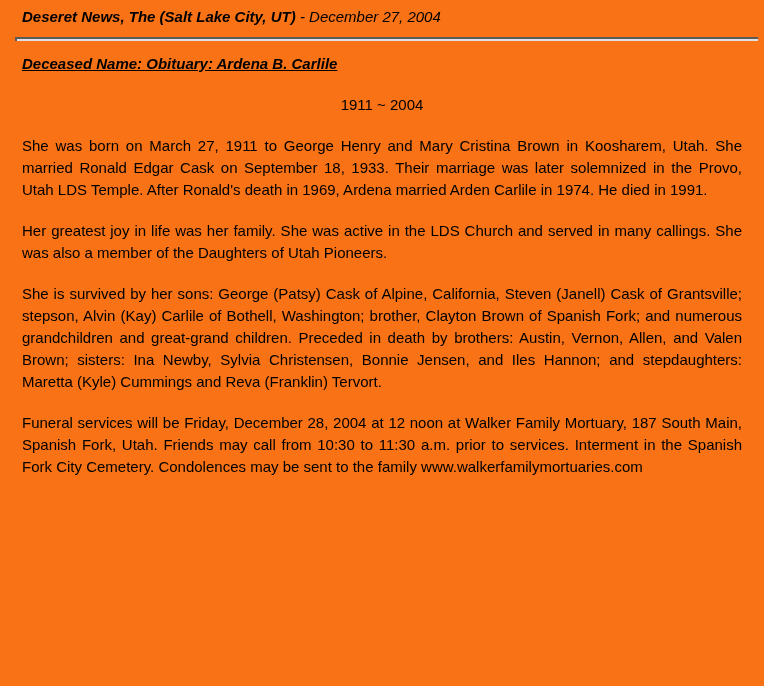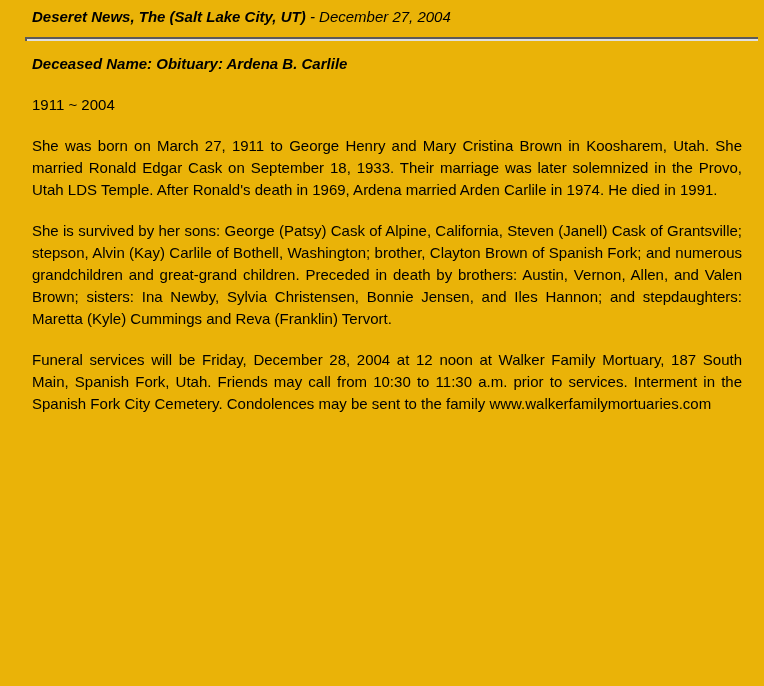--- a/index.html
+++ b/index.html
@@ -13,22 +13,22 @@
     overflow: hidden;
     color: #000000;
     font-family: "Liberation Sans", "DejaVu Sans", sans-serif;
     font-size: 15px;
     -webkit-font-smoothing: none;
   }
   .page {
     box-sizing: border-box;
     width: 764px;
     height: 686px;
-    padding: 6px 22px 0 32px;
-    background: #eab308;
+    padding: 6px 22px 0 22px;
+    background: #f97316;
   }
   .masthead {
     line-height: 22px;
     font-weight: bold;
     font-style: italic;
     white-space: nowrap;
   }
   .masthead .dash,
   .masthead .date {
     font-weight: normal;
@@ -54,39 +54,41 @@
   .content p {
     margin: 19px 0 0 0;
     line-height: 22px;
     text-align: justify;
   }
   .content p.deceased {
     margin-top: 14px;
     font-weight: bold;
     font-style: italic;
     text-align: left;
+    text-decoration: underline;
   }
   .content p.years {
-    text-align: left;
+    text-align: center;
   }
 </style>
 </head>
 <body>
 
 <div class="page">
 
   <div class="masthead">
     <span class="pub">Deseret News, The (Salt Lake City, UT)</span>
     <span class="dash">-</span>
     <span class="date">December 27, 2004</span>
   </div>
 
   <div class="rule"></div>
 
   <div class="content">
     <p class="deceased">Deceased Name: Obituary: Ardena B. Carlile</p>
     <p class="years">1911 ~ 2004</p>
     <p class="body-p">She was born on March 27, 1911 to George Henry and Mary Cristina Brown in Koosharem, Utah. She married Ronald Edgar Cask on September 18, 1933. Their marriage was later solemnized in the Provo, Utah LDS Temple. After Ronald's death in 1969, Ardena married Arden Carlile in 1974. He died in 1991.</p>
+    <p class="body-p">Her greatest joy in life was her family. She was active in the LDS Church and served in many callings. She was also a member of the Daughters of Utah Pioneers.</p>
     <p class="body-p">She is survived by her sons: George (Patsy) Cask of Alpine, California, Steven (Janell) Cask of Grantsville; stepson, Alvin (Kay) Carlile of Bothell, Washington; brother, Clayton Brown of Spanish Fork; and numerous grandchildren and great-grand children. Preceded in death by brothers: Austin, Vernon, Allen, and Valen Brown; sisters: Ina Newby, Sylvia Christensen, Bonnie Jensen, and Iles Hannon; and stepdaughters: Maretta (Kyle) Cummings and Reva (Franklin) Tervort.</p>
     <p class="body-p">Funeral services will be Friday, December 28, 2004 at 12 noon at Walker Family Mortuary, 187 South Main, Spanish Fork, Utah. Friends may call from 10:30 to 11:30 a.m. prior to services. Interment in the Spanish Fork City Cemetery. Condolences may be sent to the family www.walkerfamilymortuaries.com</p>
   </div>
 
 </div>
 
 </body></html>

